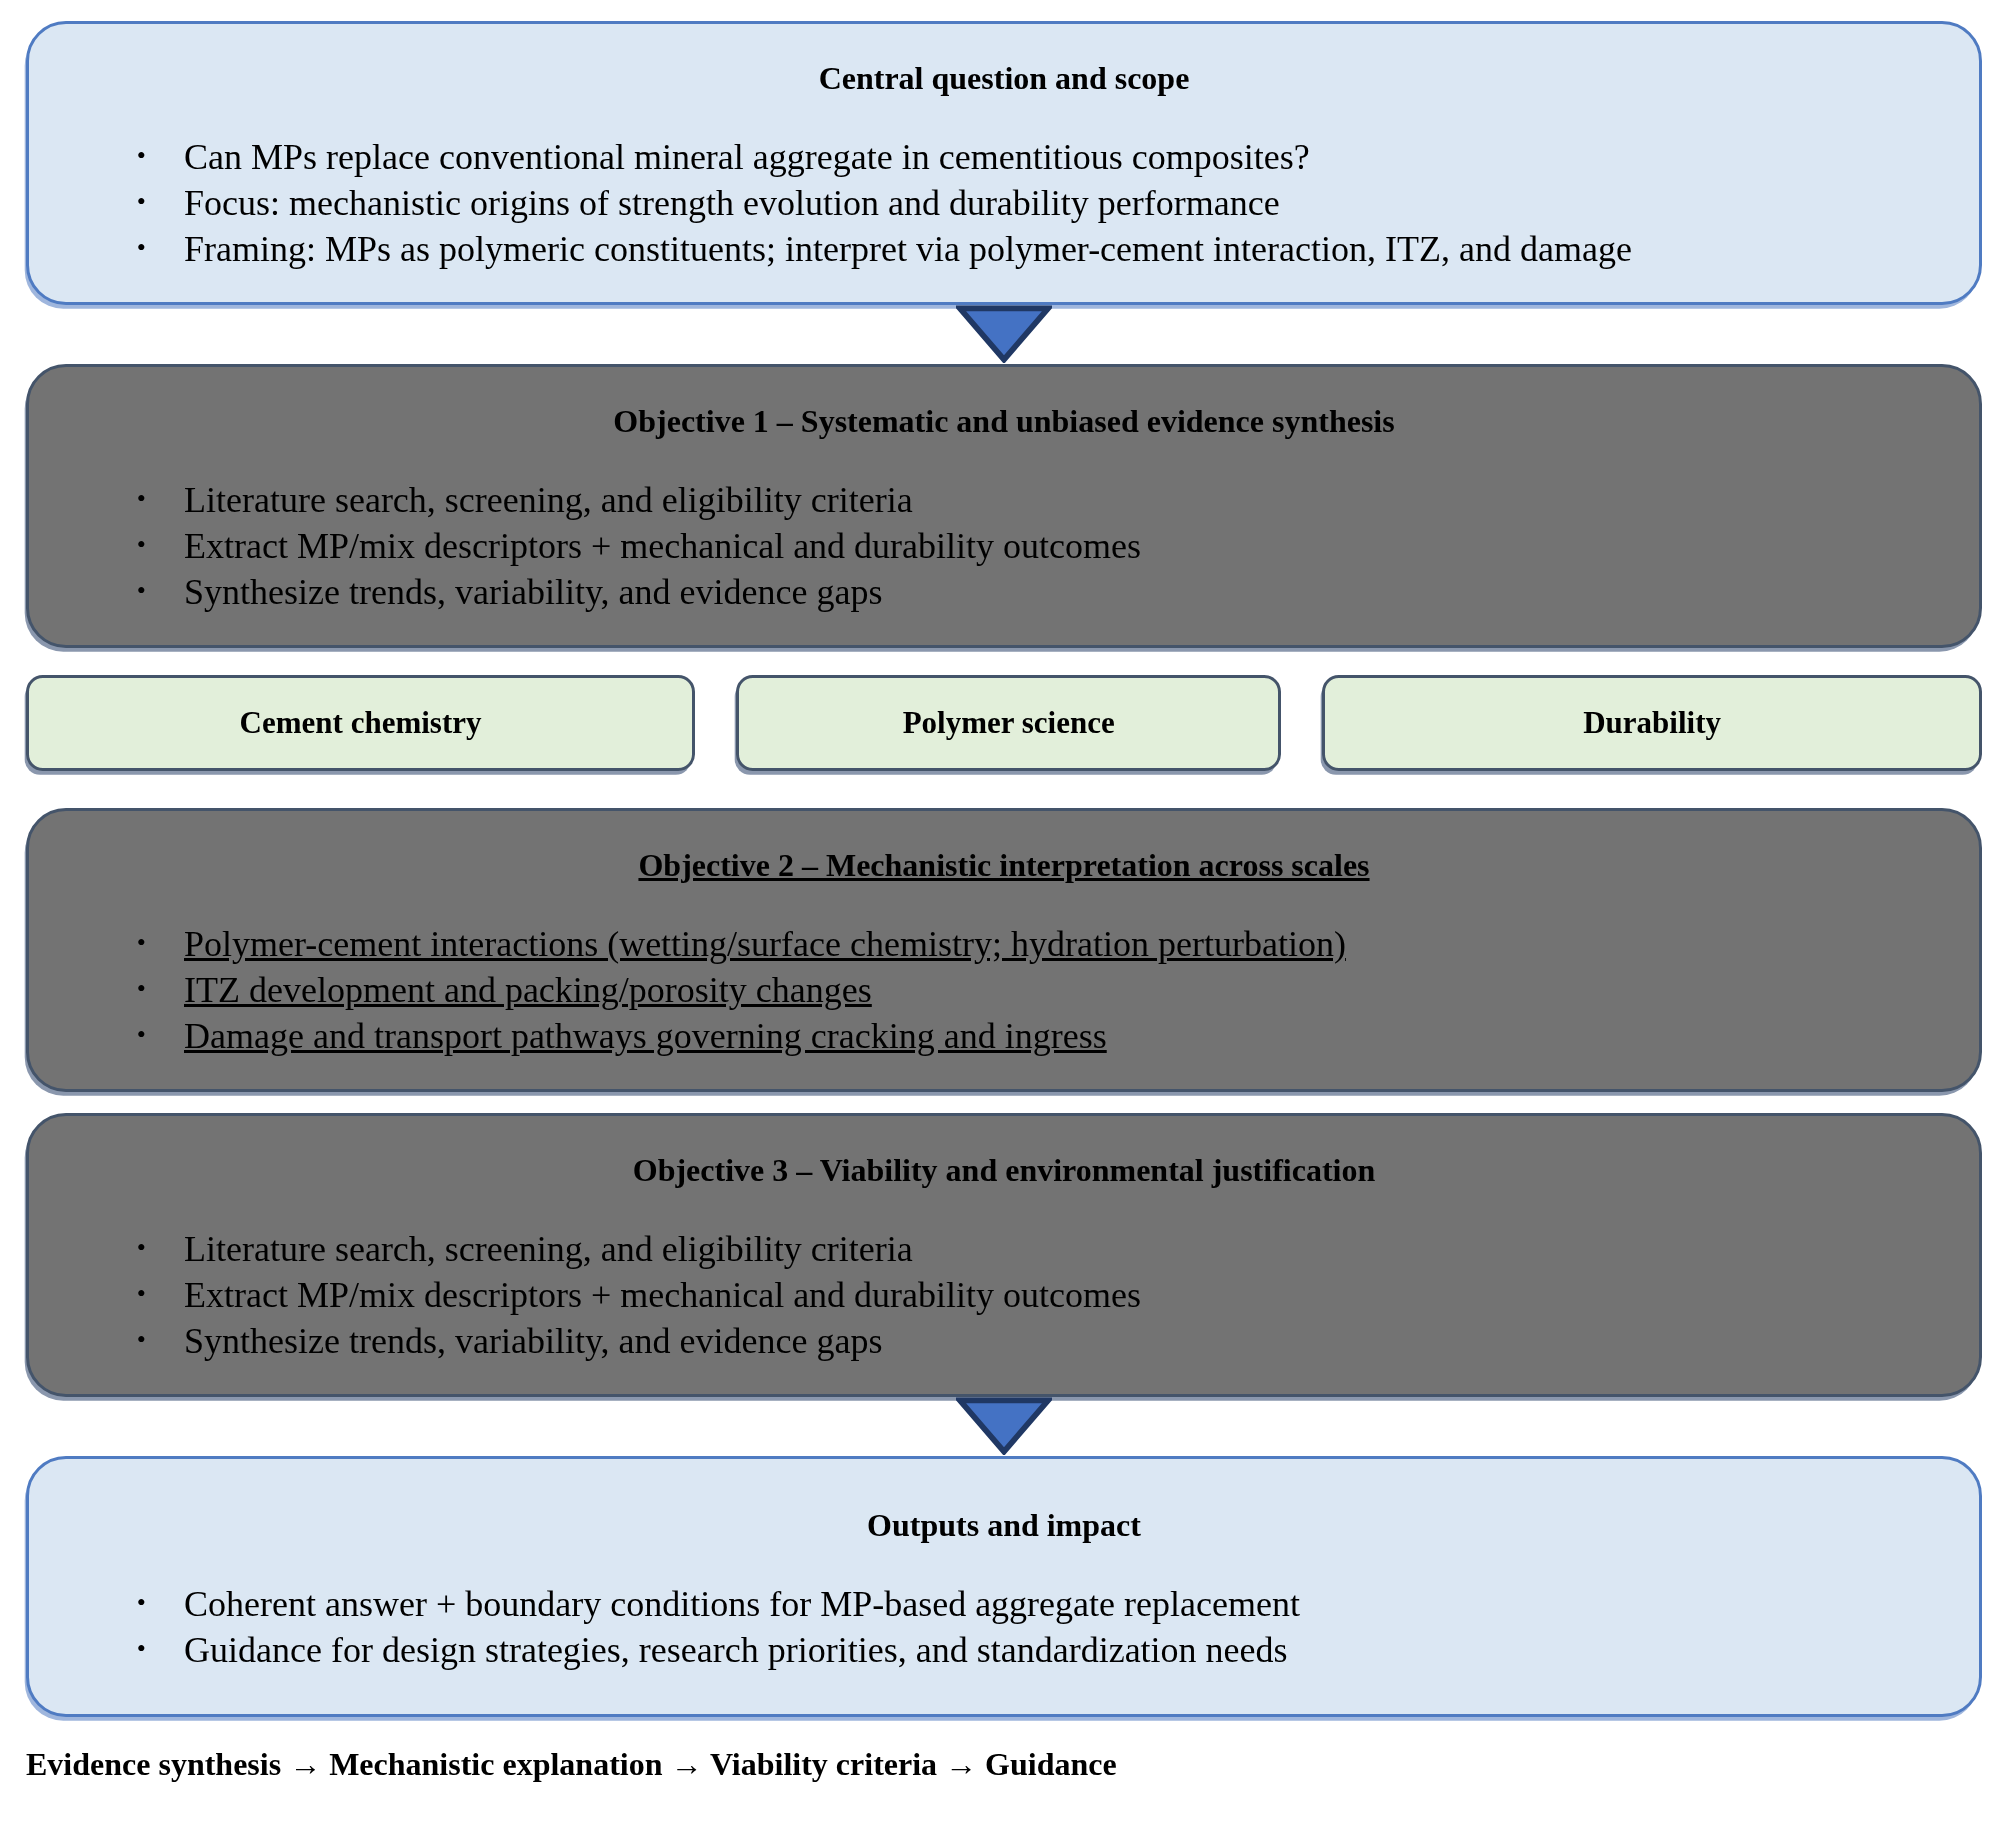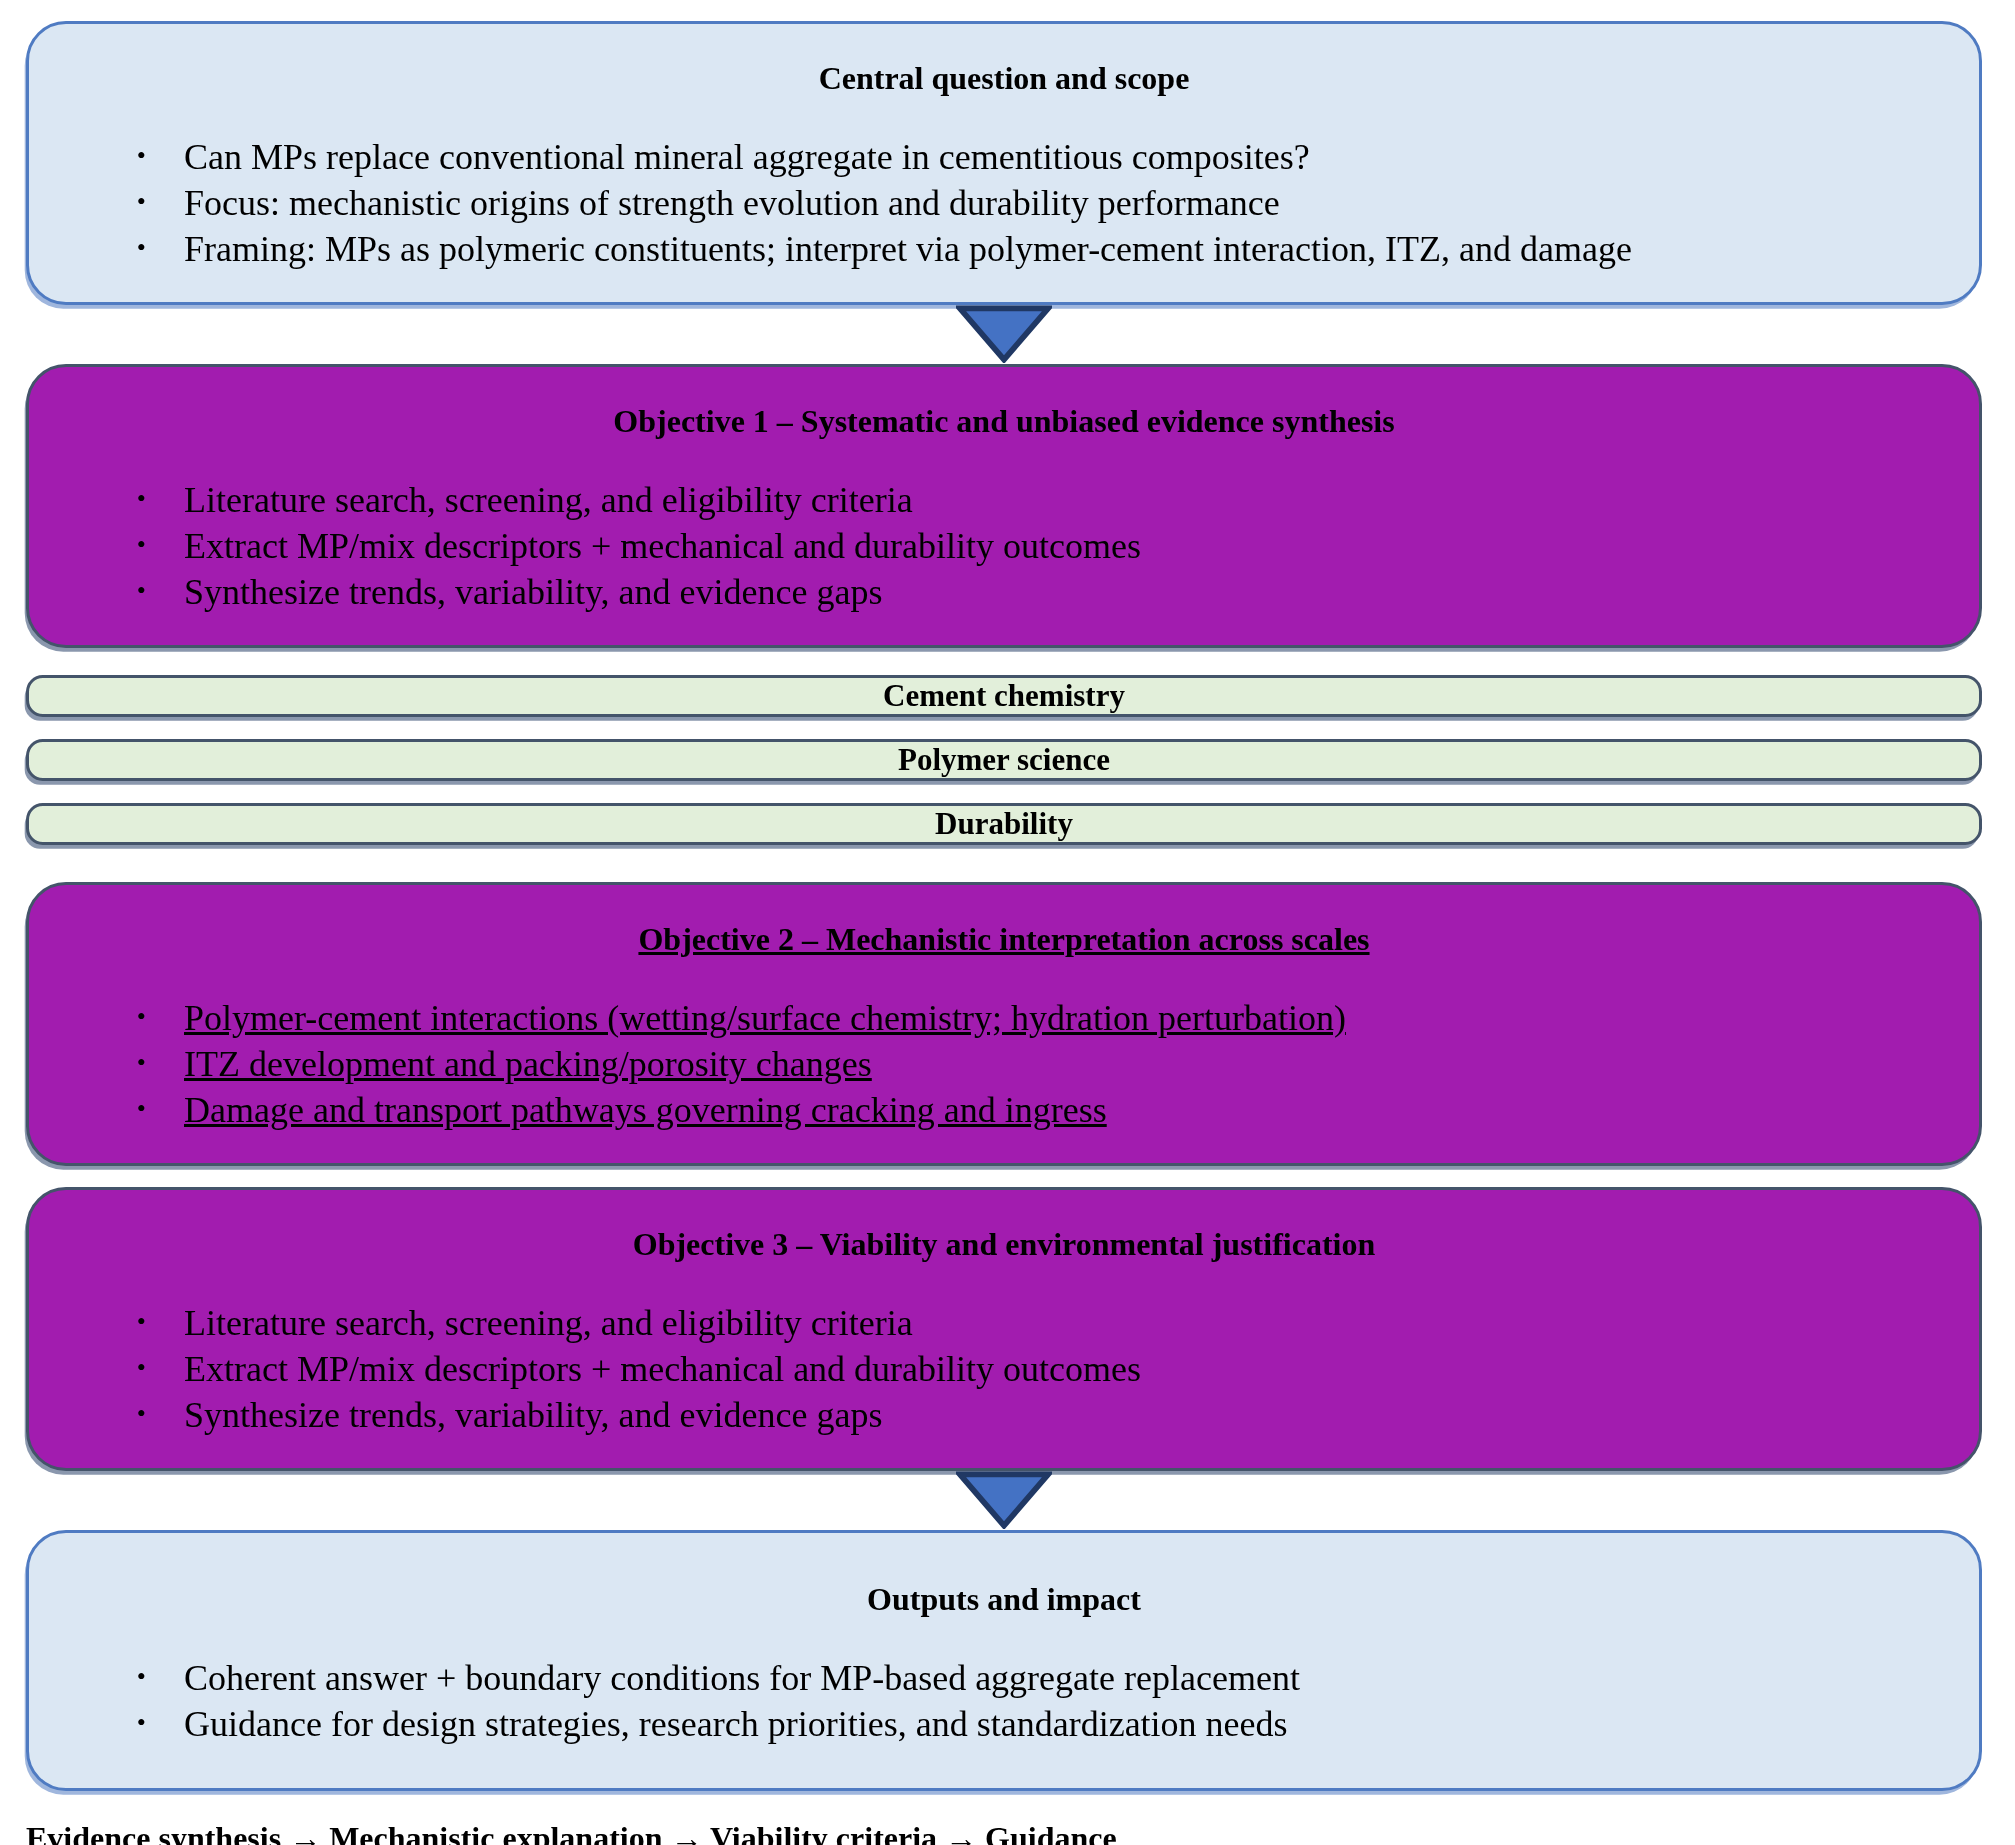--- a/index.html
+++ b/index.html
@@ -21,21 +21,21 @@
     box-sizing: border-box;
     border: 3.8px solid;
     border-radius: 40px;
   }
   .box.blue {
     background: #dbe7f3;
     border-color: #4f7bc2;
     box-shadow: -2.6px 5.1px 0 -1.3px #9fb6dd;
   }
   .box.white {
-    background: #a21caf;
+    background: #737373;
     border-color: #44546a;
     box-shadow: -2.6px 5.1px 0 -1.3px #8a97ad;
   }
   .box.pad3 {
     padding: 28px 64px 29.5px;
   }
   .box.pad2 {
     padding: 40px 64px 41px;
   }
   .box-title {
@@ -68,23 +68,22 @@
     display: flex;
     justify-content: center;
     align-items: center;
   }
   .down-arrow polygon {
     stroke: #203864;
     stroke-width: 9;
   }
   .disciplines {
     display: flex;
-    gap: 22px;
+    gap: 41px;
     margin-top: 27px;
-    flex-direction: column;
   }
   .green-box {
     box-sizing: border-box;
     height: 96px;
     border: 3.8px solid #44546a;
     border-radius: 16.7px;
     background: #e2efda;
     box-shadow: -2.6px 5.1px 0 -1.3px #8a97ad;
     display: flex;
     align-items: center;

